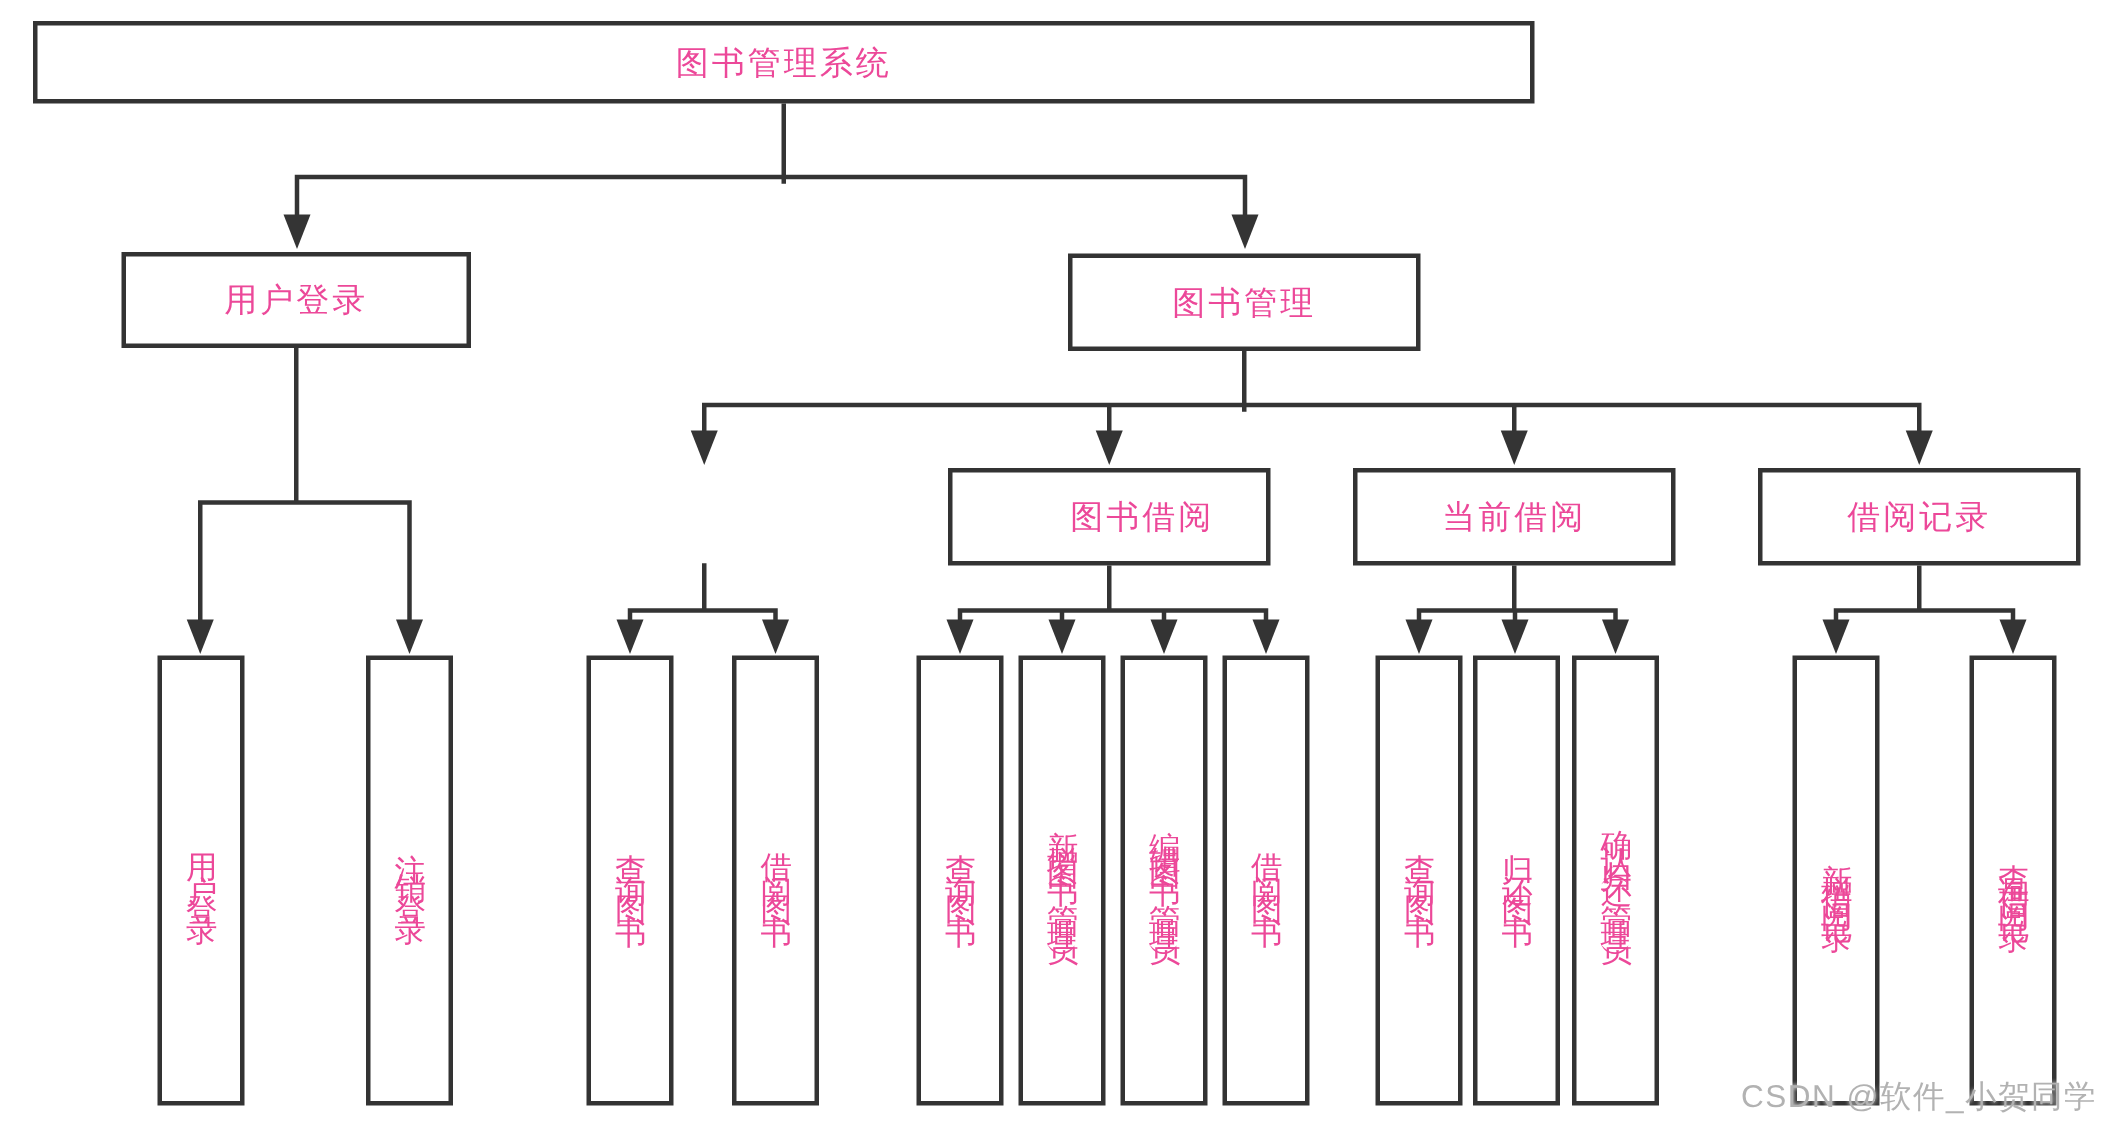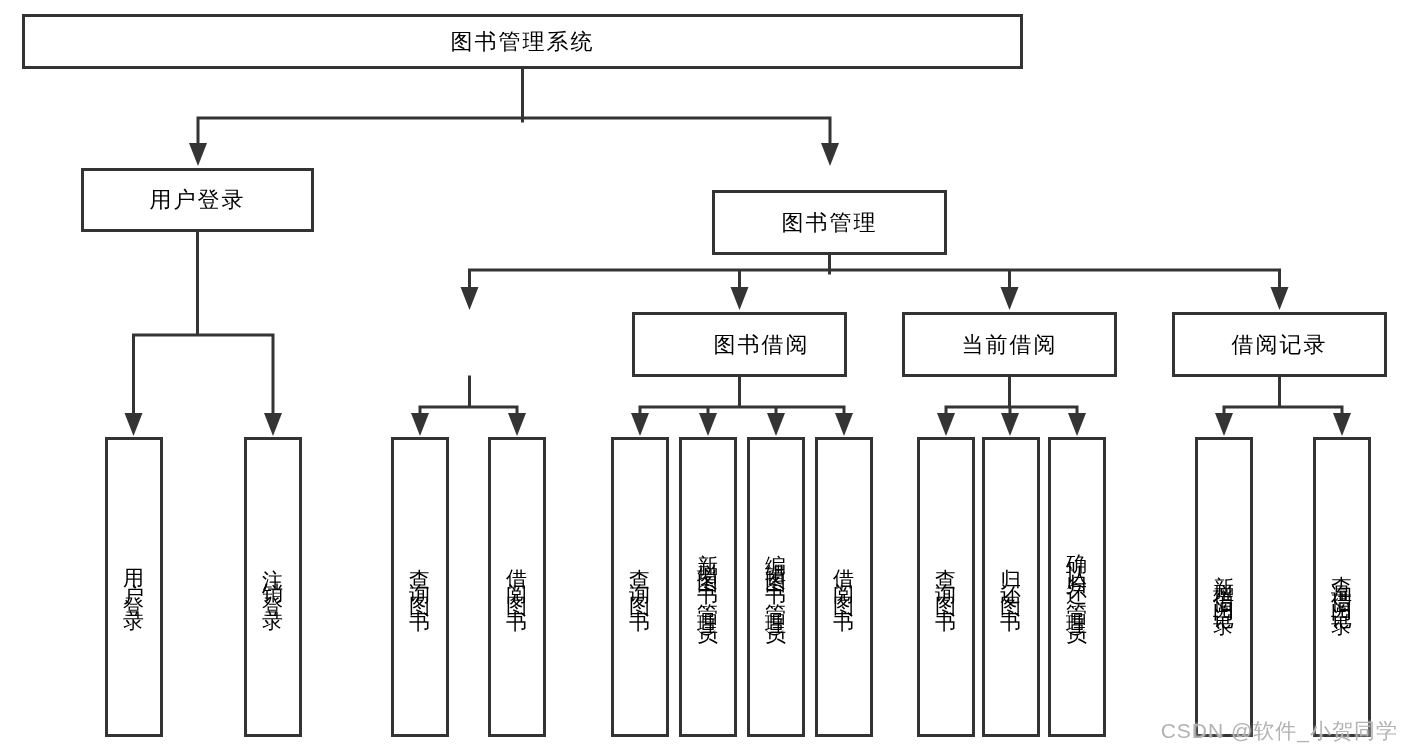--- a/index.html
+++ b/index.html
@@ -10,37 +10,37 @@
     font-family:"Liberation Sans","DejaVu Sans",sans-serif;
     overflow:hidden;
   }
   #connectors{position:absolute;left:0;top:0;width:1405px;height:747px;}
   .box{
     position:absolute;
     background:#ffffff;
     border:3px solid #333333;
     box-sizing:border-box;
     display:flex;align-items:center;justify-content:center;
-    color:#000000;
+    color:#ec4899;
   }
   .hbox{font-size:22px;letter-spacing:2px;white-space:nowrap;}
   .vbox{
     top:437px;width:58px;height:300px;
     writing-mode:vertical-rl;
     text-orientation:mixed;
     font-size:21px;
     line-height:1;
   }
   .ls4{letter-spacing:14px;padding-bottom:14px;}
   .ls6{letter-spacing:8px;padding-bottom:8px;}
   .ls9{letter-spacing:10px;padding-bottom:10px;}
 
   .b-root{left:22px;top:14px;width:1001px;height:55px;}
   .b-user-login{left:81px;top:168px;width:233px;height:64px;}
-  .b-book-mgmt{left:712px;top:169px;width:235px;height:65px;margin-top:21px;}
+  .b-book-mgmt{left:712px;top:169px;width:235px;height:65px;}
   .b-new-book{left:362px;top:312px;width:215px;height:65px;}
   .b-book-borrow{left:632px;top:312px;width:215px;height:65px;padding-left:44px;}
   .b-current-borrow{left:902px;top:312px;width:215px;height:65px;}
   .b-borrow-records{left:1172px;top:312px;width:215px;height:65px;}
 
   .b-l-user-login{left:105px;}
   .b-l-logout{left:244px;}
   .b-l-query-a{left:391px;}
   .b-l-borrow-a{left:488px;}
   .b-l-query-b{left:611px;}

